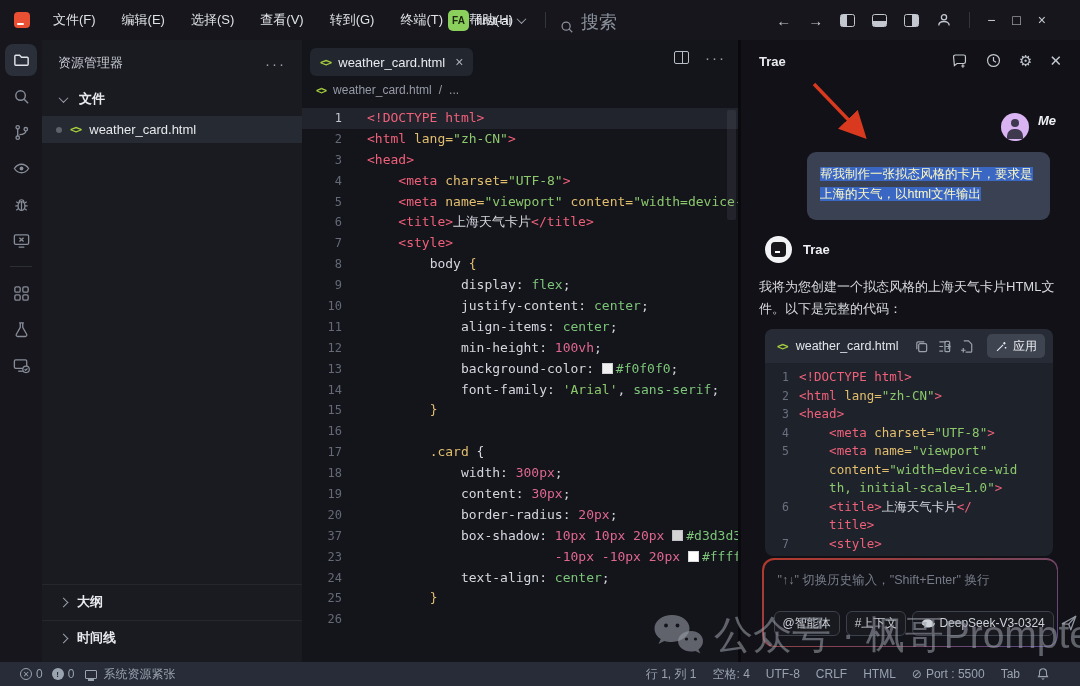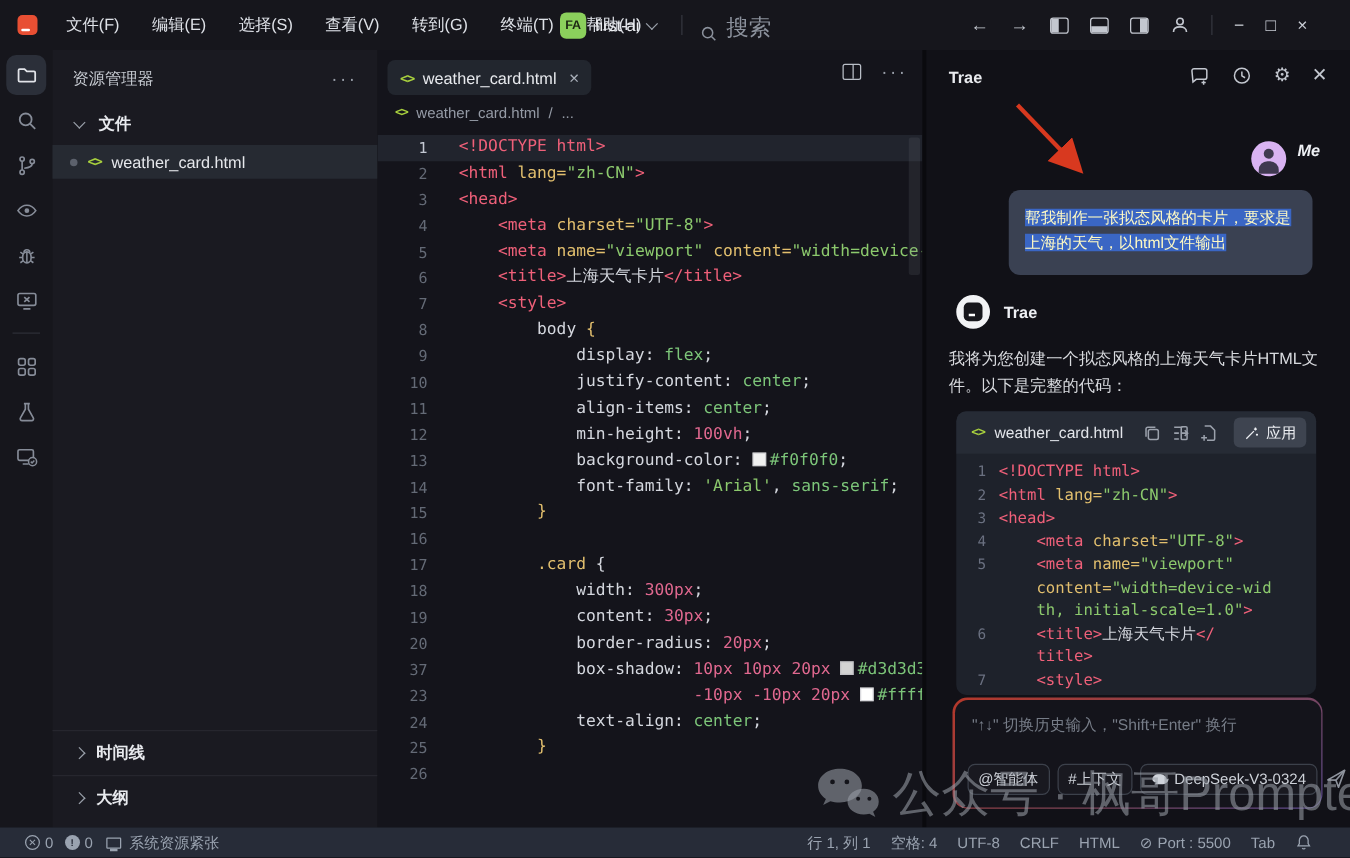--- a/index.html
+++ b/index.html
@@ -237,25 +237,25 @@
     <span class="sec-label">文件</span>
   </div>
   <div class="file-row">
     <span class="mod-dot"></span>
     <span class="html-ico">&lt;&gt;</span>
     <span class="file-label">weather_card.html</span>
   </div>
   <div class="bottom-secs">
     <div class="bottom-sec">
       <span class="chev chev-right"></span>
-      <span class="sec-label">时间线</span>
+      <span class="sec-label">大纲</span>
     </div>
     <div class="bottom-sec">
       <span class="chev chev-right"></span>
-      <span class="sec-label">大纲</span>
+      <span class="sec-label">时间线</span>
     </div>
   </div>
 </div>
 
 <div id="editor">
   <div class="tabbar">
     <div class="tab">
       <span class="html-ico">&lt;&gt;</span>
       <span class="tab-label">weather_card.html</span>
       <span class="tab-close">×</span>

